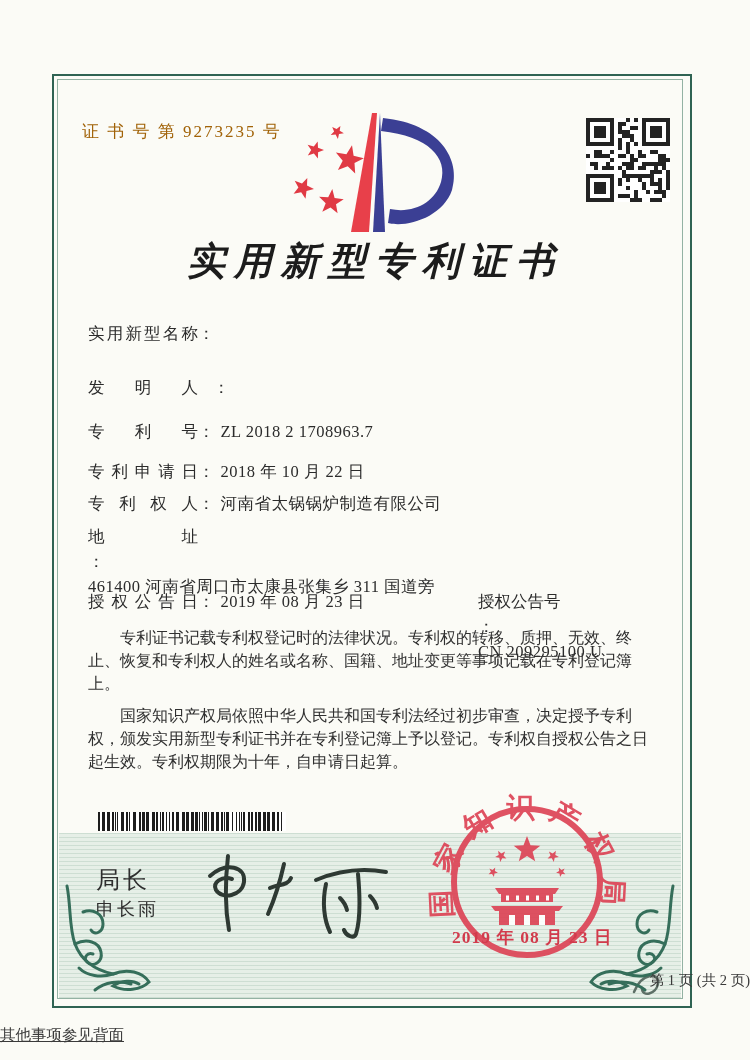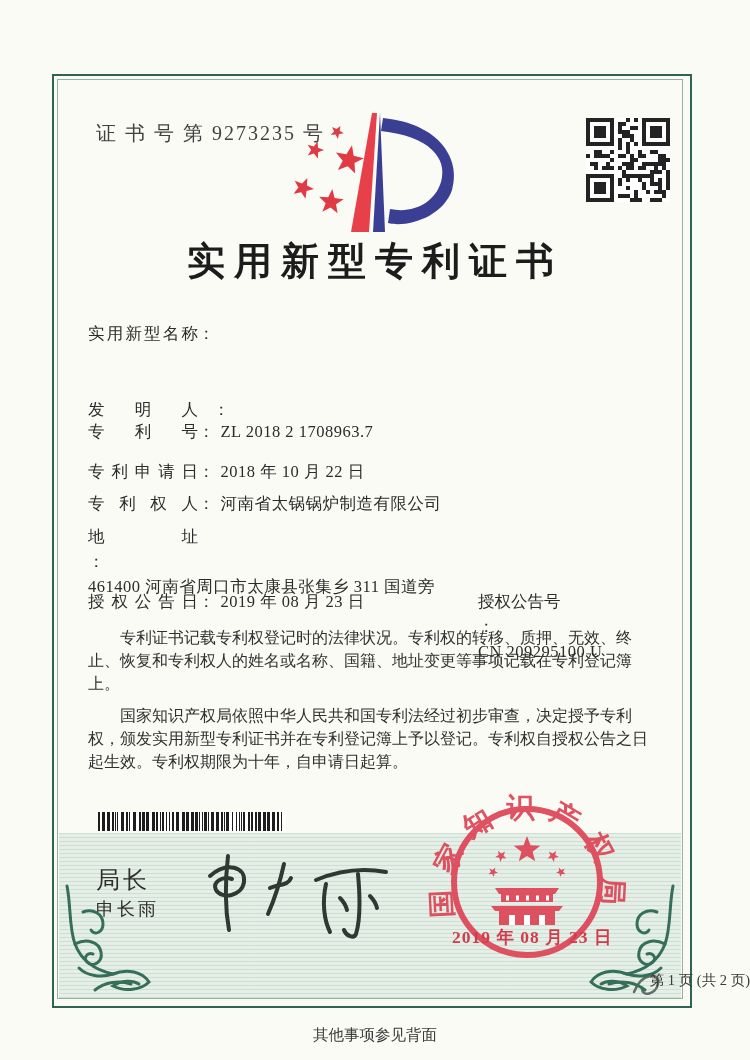--- a/index.html
+++ b/index.html
@@ -8,24 +8,24 @@
   .abs{position:absolute;}
 
   
   .frame-outer{left:52px;top:74px;width:636px;height:930px;border:2px solid #2f6353;}
   .frame-inner{left:57px;top:79px;width:624px;height:918px;border:1px solid #93b2a3;}
 
   
   .green-band{left:59px;top:833px;width:622px;height:165px;background:#e6efe7;
     background-image:repeating-linear-gradient(180deg, rgba(118,160,138,.22) 0 1px, rgba(0,0,0,0) 1px 4px);}
 
-  .cert-no{left:96px;top:120px;font-size:20px;letter-spacing:2px;color:#404040;}
+  .cert-no{left:82px;top:120px;font-size:17px;letter-spacing:2px;color:#a16207;}
 
   .title{left:0;top:236px;width:750px;text-align:center;font-size:38px;font-weight:bold;
-         letter-spacing:9px;color:#1c1c1c;}
+         letter-spacing:9px;color:#1c1c1c;font-style:italic;}
 
   
   .frow{left:88px;width:600px;font-size:16.5px;display:flex;align-items:flex-start;line-height:25px;}
   .flabel{display:inline-block;width:110px;text-align:justify;text-align-last:justify;flex:none;}
   .fcolon{flex:none;margin-right:6px;}
   .fvalue{letter-spacing:.5px;}
   .frow2{position:absolute;left:390px;top:0;display:flex;flex-direction:column;}
 
   .para-wrap{left:88px;top:626px;width:574px;font-size:16px;line-height:23px;color:#303030;}
   .para{text-indent:2em;margin:0;}
@@ -34,21 +34,21 @@
   .barcode{left:98px;top:812px;width:188px;height:19px;}
 
   .director-title{left:96px;top:864px;font-size:24px;letter-spacing:3px;color:#2e2e2e;}
   .director-name{left:96px;top:897px;font-size:18px;letter-spacing:3px;color:#2e2e2e;}
   .signature{left:198px;top:842px;}
 
   .seal{left:427px;top:782px;opacity:.9;}
   .seal-date{left:452px;top:925px;font-size:17.5px;color:#d23b4c;letter-spacing:1px;font-weight:bold;z-index:6;}
 
   .page-info{left:0;top:971px;width:750px;text-align:right;font-size:14.5px;color:#3a3a3a;z-index:4;}
-  .back-note{left:0;top:1025px;width:750px;text-align:center;font-size:15.5px;color:#3a3a3a;}
+  .back-note{left:0;top:1025px;width:750px;text-align:left;font-size:15.5px;color:#3a3a3a;text-decoration:underline;}
 
   .ornament{z-index:3;}
   .qr{left:586px;top:118px;}
   .logo{left:293px;top:110px;}
   .hand-mark{left:628px;top:960px;}
 </style>
 </head>
 <body>
 
 <div class="canvas">
@@ -218,21 +218,21 @@
         <rect x="80" y="68" width="4" height="4" fill="#232323"></rect>
       </svg></div>
 
   <div class="abs title">实用新型专利证书</div>
 
   <div class="abs frow" style="top:321px;">
     <span class="flabel">实用新型名称</span>
       <span class="fcolon">：</span>
   </div>
 
-  <div class="abs frow" style="top:397px;gap:15px;">
+  <div class="abs frow" style="top:375px;gap:15px;">
     <span class="flabel">发明人</span>
       <span class="fcolon">：</span>
   </div>
 
   <div class="abs frow" style="top:419px;">
     <span class="flabel">专利号</span>
       <span class="fcolon">：</span>
       <span class="fvalue">ZL 2018 2 1708963.7</span>
   </div>
 

